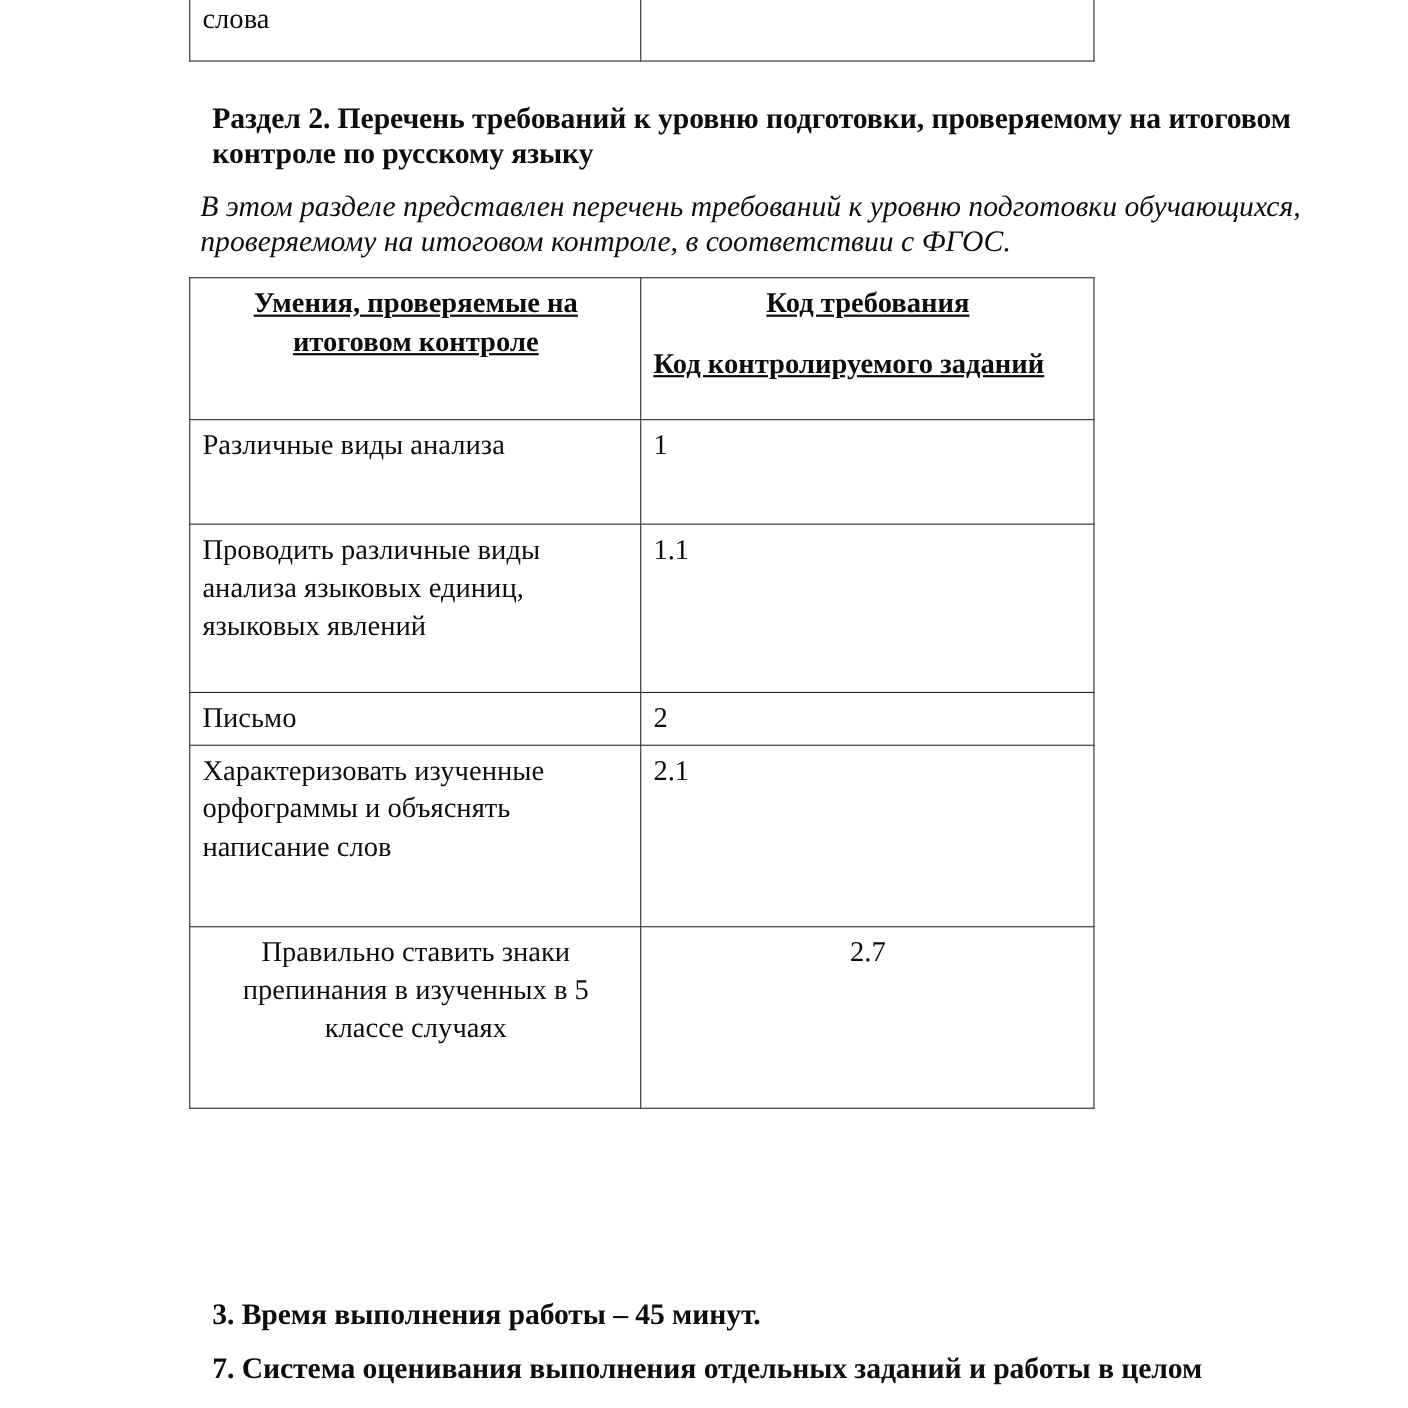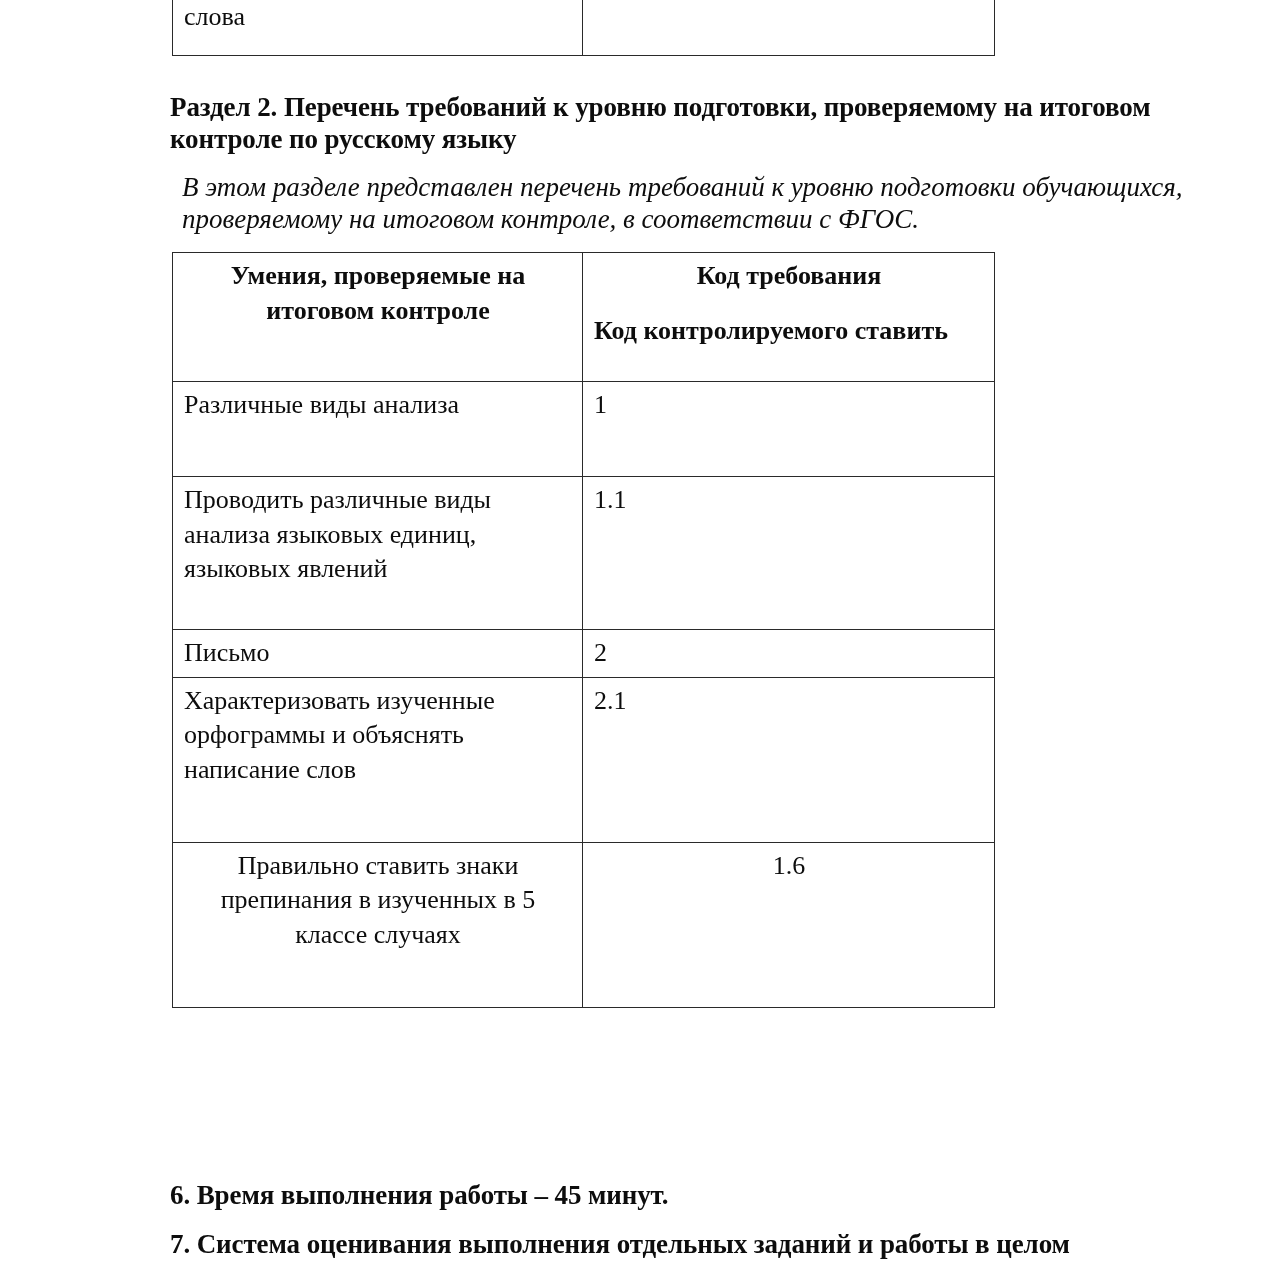--- a/index.html
+++ b/index.html
@@ -41,20 +41,21 @@
     line-height: 1.33;
     font-weight: normal;
     text-align: left;
   }
   .col-skill { width: 410px; }
   .col-code  { width: 412px; }
 
   .doc-table th {
     font-weight: bold;
     text-align: center;
+    text-decoration: underline;
   }
   .doc-table th.hdr-left {
     text-align: center;
   }
   .doc-table th.hdr-right {
     text-align: left;
   }
   .hdr-right .hdr-line-1 { display: block; margin-bottom: 20px; text-align: center; }
   .hdr-right .hdr-line-2 { display: block; }
 
@@ -81,21 +82,21 @@
   .r-1   td { height: 82px; }
   .r-11  td { height: 140px; }
   .r-2   td { height: 34px; }
   .r-21  td { height: 152px; }
   .r-22  td { height: 138px; }
   .r-23  td { height: 152px; text-align: center; }
 
   
   .heading {
     position: absolute;
-    left: 170px;
+    left: 193px;
     width: 1010px;
     font-size: 27px;
     font-weight: bold;
     line-height: 1.18;
     letter-spacing: -0.1px;
   }
   .para {
     position: absolute;
     left: 182px;
     width: 1010px;
@@ -140,21 +141,21 @@
     <table class="doc-table">
       <colgroup>
         <col class="col-skill">
         <col class="col-code">
       </colgroup>
       <thead>
         <tr class="r-head">
           <th class="hdr-left">Умения, проверяемые на итоговом контроле</th>
           <th class="hdr-right">
             <span class="hdr-line-1">Код требования</span>
-            <span class="hdr-line-2">Код контролируемого ставить</span>
+            <span class="hdr-line-2">Код контролируемого заданий</span>
           </th>
         </tr>
       </thead>
       <tbody>
         <tr class="r-1">
           <td>Различные виды анализа</td>
           <td>1</td>
         </tr>
         <tr class="r-11">
           <td>Проводить различные виды анализа языковых единиц, языковых явлений</td>
@@ -163,25 +164,25 @@
         <tr class="r-2">
           <td>Письмо</td>
           <td>2</td>
         </tr>
         <tr class="r-21">
           <td>Характеризовать изученные орфограммы и объяснять написание слов</td>
           <td>2.1</td>
         </tr>
         <tr class="r-23">
           <td>Правильно ставить знаки препинания в изученных в 5 классе случаях</td>
-          <td>1.6</td>
+          <td>2.7</td>
         </tr>
       </tbody>
     </table>
   </div>
 
   <div class="heading" id="heading-time">
-    <span>6. Время выполнения работы</span><span class="reg"> – 45 минут.</span>
+    <span>3. Время выполнения работы</span><span class="reg"> – 45 минут.</span>
   </div>
 
   <div class="heading" id="heading-grading">7. Система оценивания выполнения отдельных заданий и работы в целом</div>
 
 </div>
 
 </body></html>

